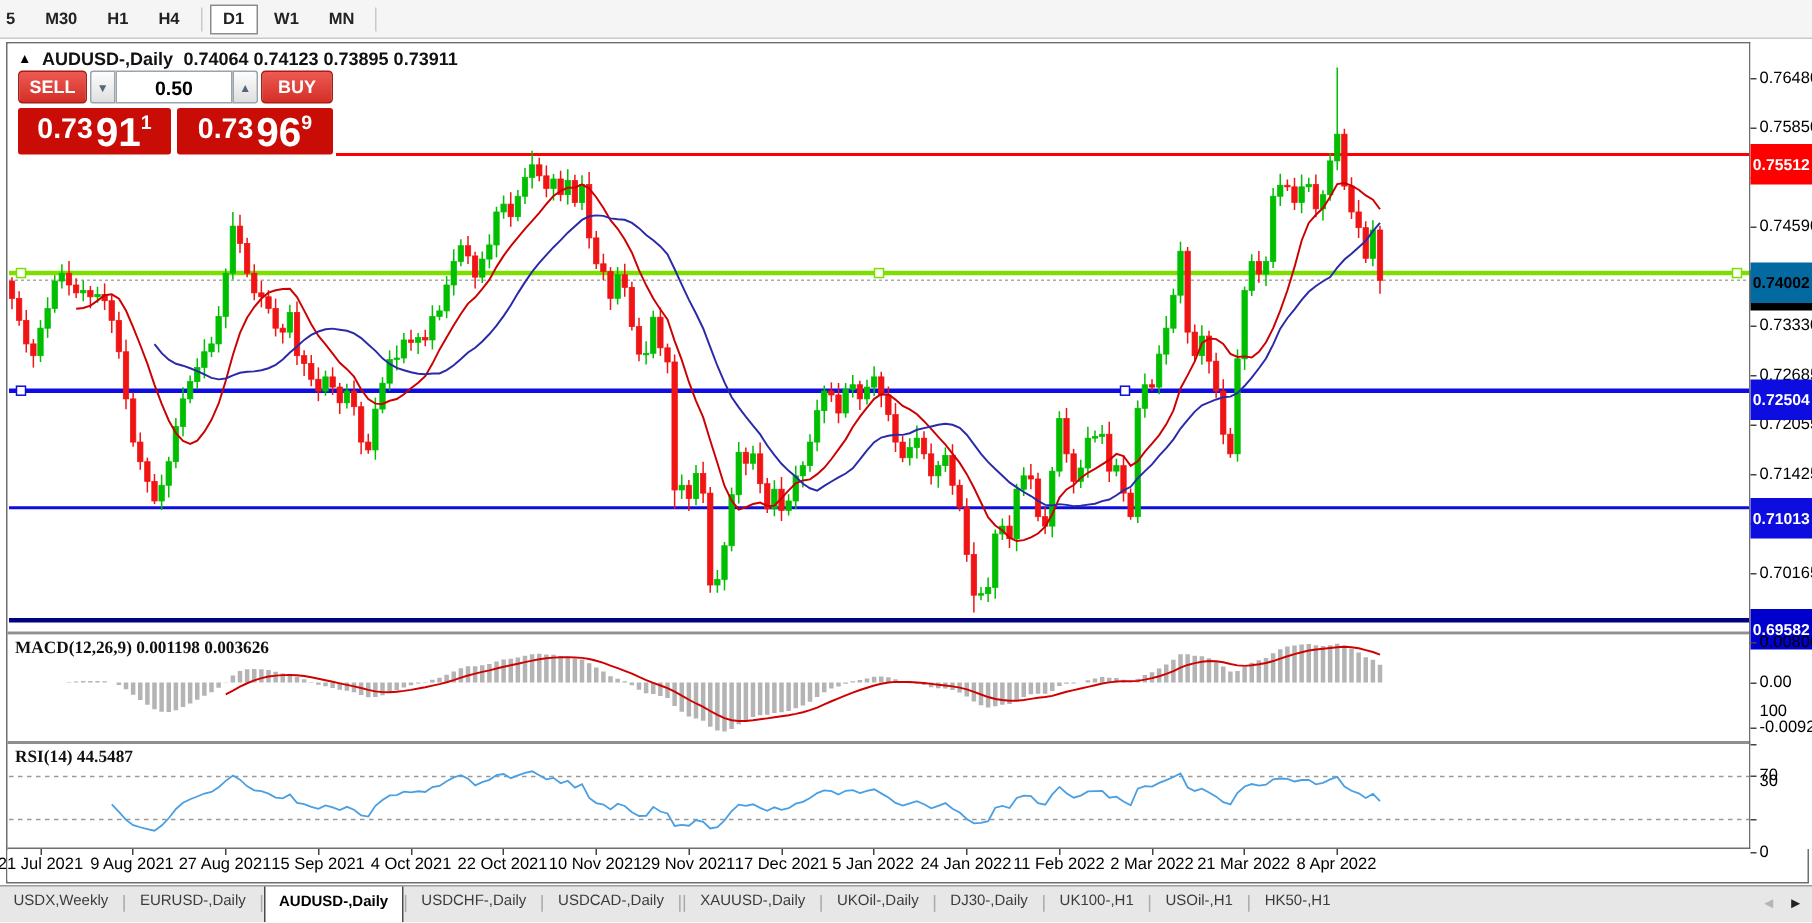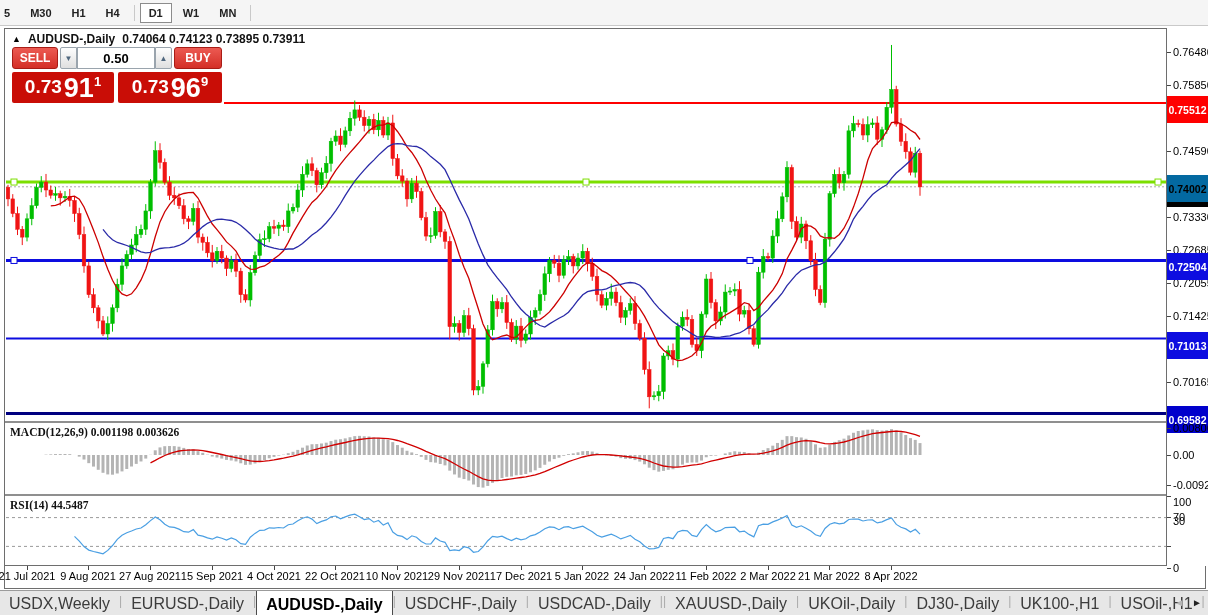--- a/index.html
+++ b/index.html
@@ -63,21 +63,21 @@
   .panel-label { position:absolute; left:10px; font-size:11.5px; font-weight:bold; color:#111; z-index:6;font-family:Liberation Serif, serif; }
 
   
   #date-axis { position:absolute; left:5px; top:567px; width:1161px; height:20px; background:#fff; }
   .date-label { position:absolute; top:3px; font-size:11px; color:#000; white-space:nowrap; transform:translateX(-50%); }
   .date-tick { position:absolute; top:-1px; width:1px; height:4px; background:#444; }
 
   
   #tabbar { position:absolute; left:0; top:590px; width:1208px; height:25px; background:#e7e7e7;
     border-top:1px solid #9b9b9b; display:flex; align-items:stretch; overflow:hidden; }
-  .tab { font-size:16px; color:#3c3c3c; padding:4px 9px 0 9px; cursor:pointer; white-space:nowrap; }
+  .tab { font-size:10px; color:#3c3c3c; padding:4px 9px 0 9px; cursor:pointer; white-space:nowrap; }
   .tab.active { background:#fff; border:1px solid #4a4a4a; border-bottom:none; font-weight:bold; color:#000; margin-top:-1px; padding-top:5px; }
   .tab-sep { color:#a9a9a9; padding-top:3px; font-size:12px; }
   #tab-scroll { position:absolute; right:6px; top:6px; display:flex; gap:8px; font-size:10px; }
   #tab-scroll .dis { color:#b5b5b5; } #tab-scroll .en { color:#222; cursor:pointer; }
 </style>
 </head>
 <body>
 
 <div id="app">
 
@@ -752,21 +752,21 @@
       <div class="price-tag" style="top: 225px; background: rgb(13, 13, 224); color: rgb(255, 255, 255);">0.72504</div>
       <div class="price-tag" style="top: 304px; background: rgb(13, 13, 224); color: rgb(255, 255, 255);">0.71013</div>
       <div class="price-tag" style="top: 378px; background: rgb(0, 0, 204); color: rgb(255, 255, 255);">0.69582</div>
       <div class="tick-mark" style="top: 400px;"></div>
       <div class="tick-label" style="top: 394px;">0.008061</div>
       <div class="tick-mark" style="top: 427px;"></div>
       <div class="tick-label" style="top: 421px;">0.00</div>
       <div class="tick-mark" style="top: 457px;"></div>
       <div class="tick-label" style="top: 451px;">-0.009286</div>
       <div class="tick-mark" style="top: 468px;"></div>
-      <div class="tick-label" style="top: 468px;">100</div>
+      <div class="tick-label" style="top: 440px;">100</div>
       <div class="tick-mark" style="top: 489px;"></div>
       <div class="tick-label" style="top: 483px;">70</div>
       <div class="tick-mark" style="top: 518px;"></div>
       <div class="tick-label" style="top: 487px;">30</div>
       <div class="tick-mark" style="top: 540px;"></div>
       <div class="tick-label" style="top: 534px;">0</div>
     </div>
 
   <div class="panel-label" style="top:426px">
     <span>MACD(12,26,9)</span> <span>0.001198</span> <span>0.003626</span>

